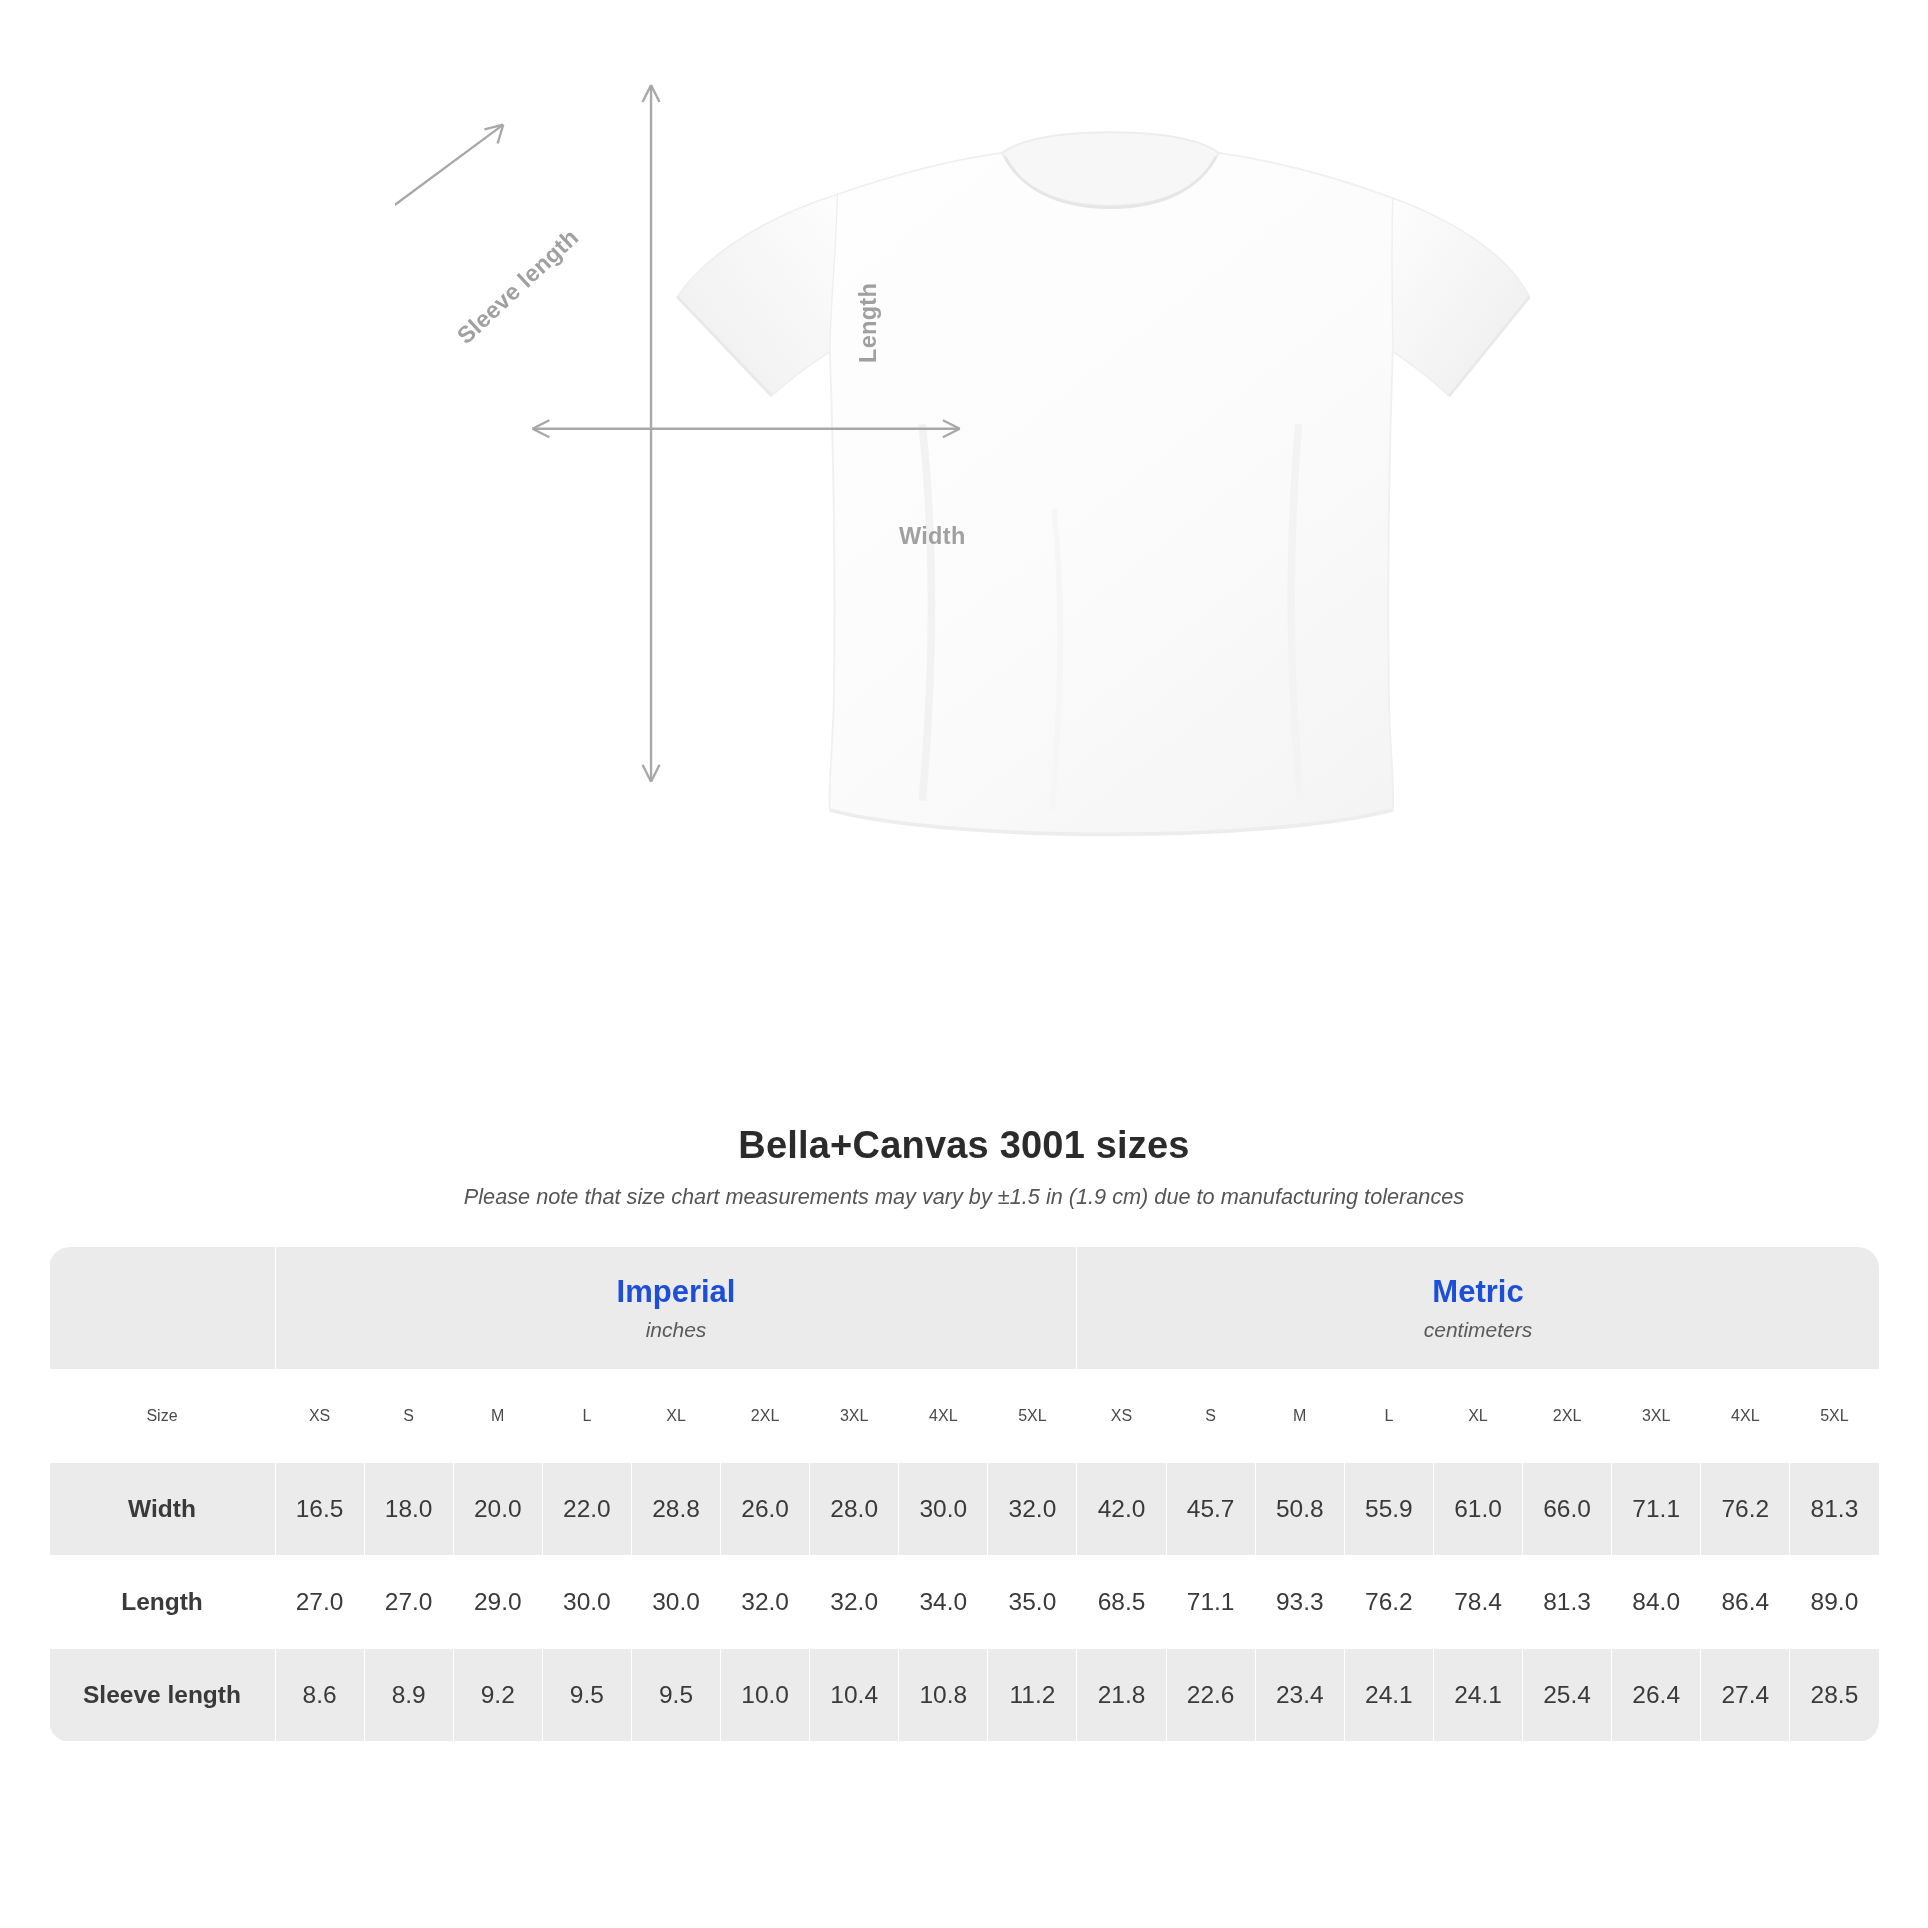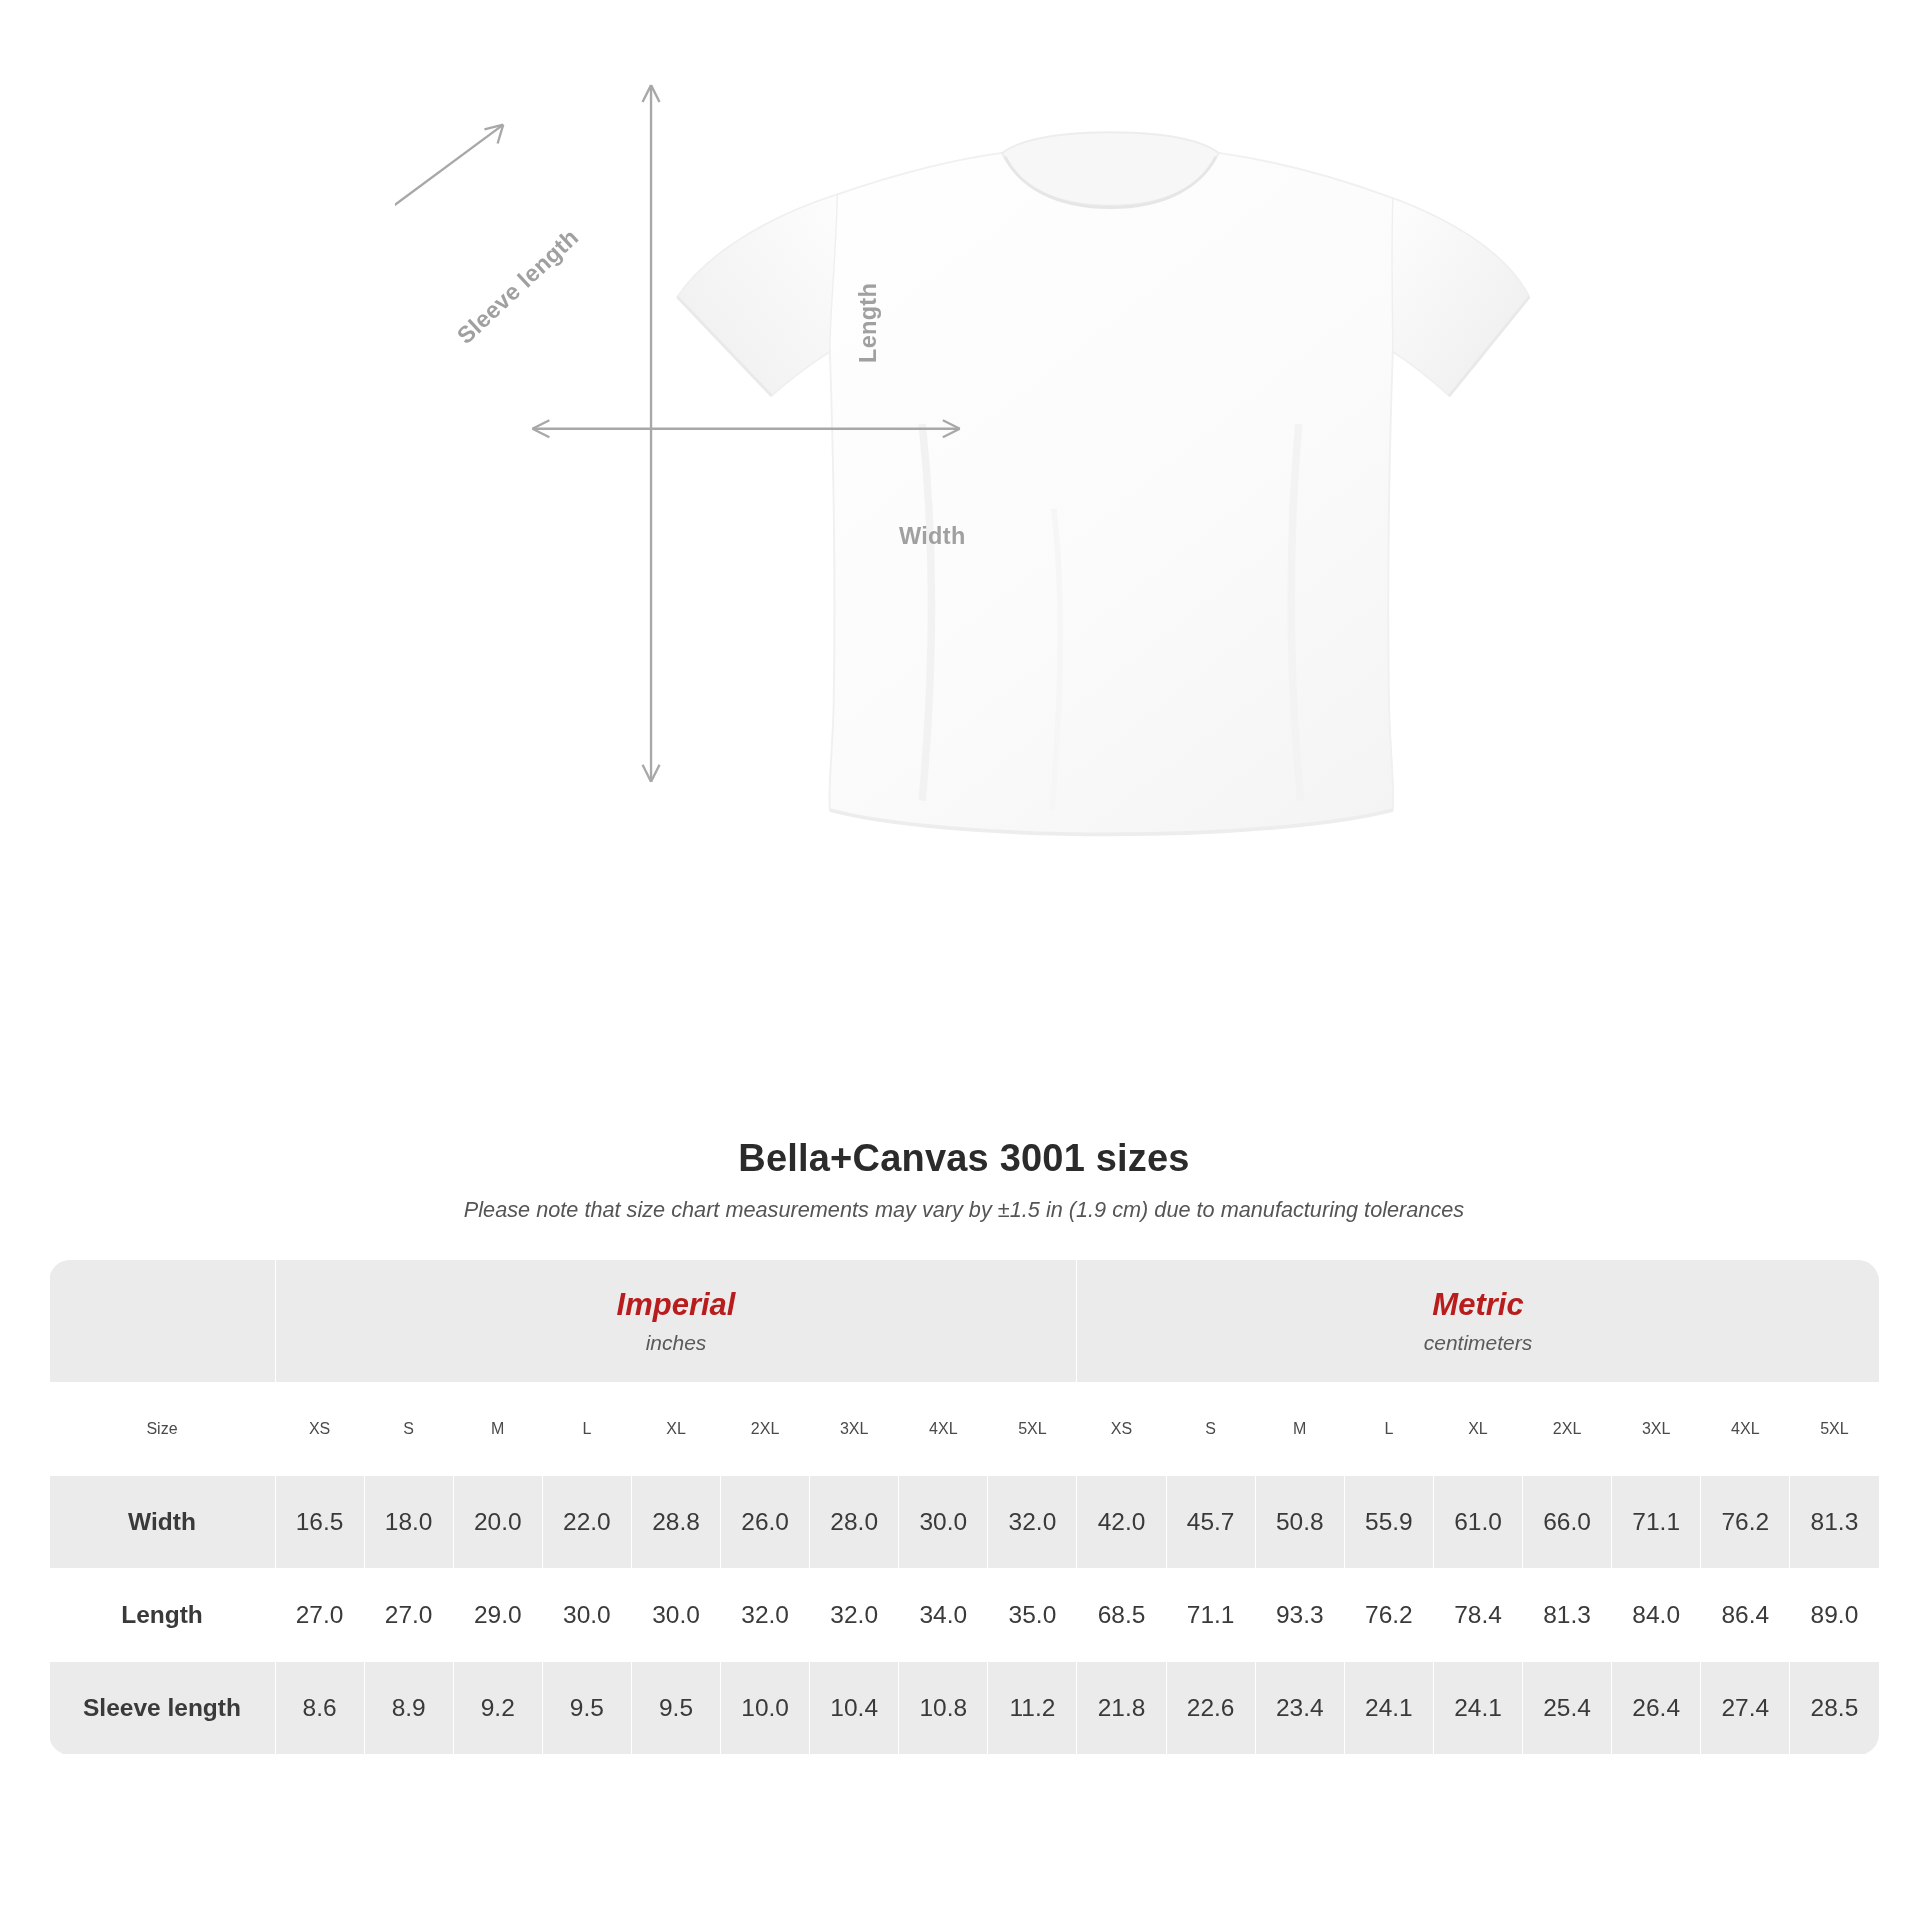--- a/index.html
+++ b/index.html
@@ -56,21 +56,21 @@
   .label-sleeve {
     left: 452px;
     top: 330px;
     transform: rotate(-43deg);
     transform-origin: left top;
   }
 
   
   .title-block {
     text-align: center;
-    margin-top: 26px;
+    margin-top: 13px;
   }
   .chart-title {
     font-size: 38px;
     font-weight: bold;
     color: #2b2b2b;
     letter-spacing: 0.2px;
   }
   .chart-note {
     margin-top: 17px;
     font-size: 21.7px;
@@ -100,22 +100,21 @@
   }
   .unit-head td:first-child {
     border-top-left-radius: 21px;
   }
   .unit-head td:last-child {
     border-top-right-radius: 21px;
   }
   .unit-name {
     font-size: 31px;
     font-weight: bold;
-    font-style: italic;
-    color: #b91c1c;
+    color: #1d4ed8;
   }
   .unit-sub {
     font-size: 21px;
     font-style: italic;
     color: #5a5a5a;
     margin-top: 7.5px;
     text-align: center;
   }
   .row-size td {
     background: #ffffff;

